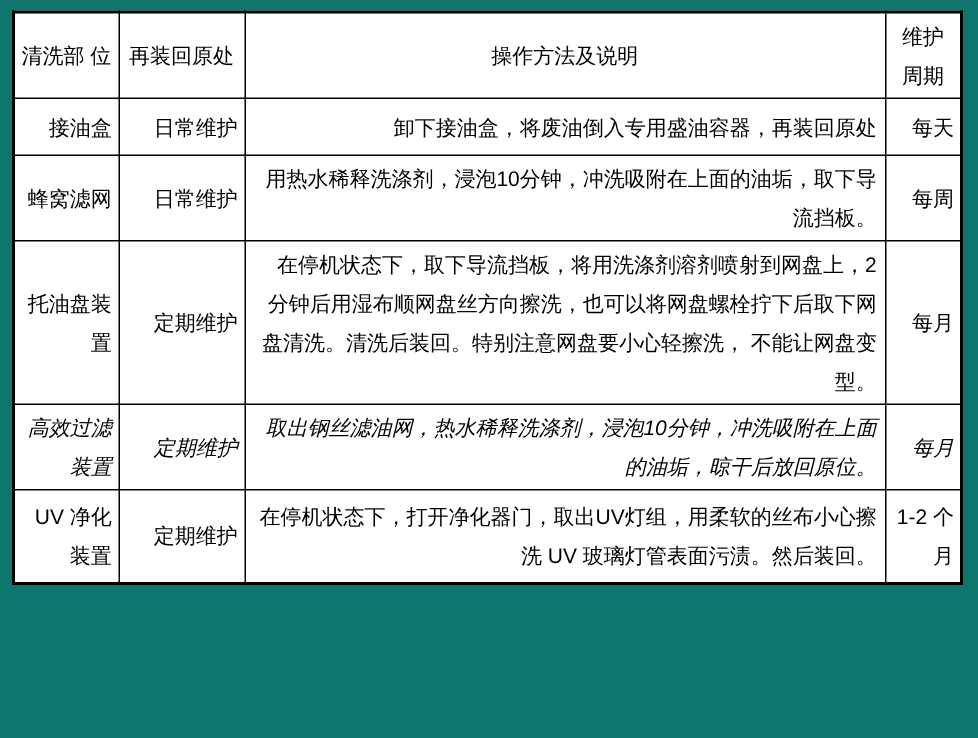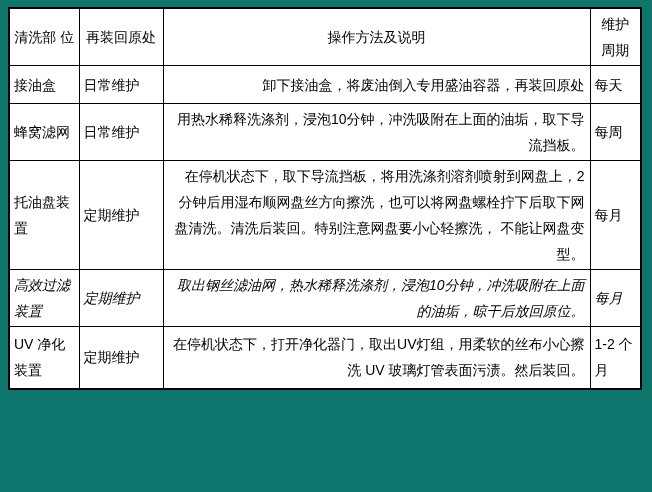--- a/index.html
+++ b/index.html
@@ -37,21 +37,21 @@
     line-height: 26px;
     font-weight: normal;
     overflow: hidden;
     word-break: break-all;
   }
   table.maint th {
     text-align: center;
     padding: 2px 3px;
   }
   td.c-part, td.c-nature, td.c-period {
-    text-align: left;
+    text-align: right;
     padding: 2px 4px;
   }
   td.c-method {
     text-align: right;
     padding: 2px 5px;
     line-height: 27px;
   }
   
   tr.r-head { height: 55px; }
   tr.r-0 { height: 38px; }

